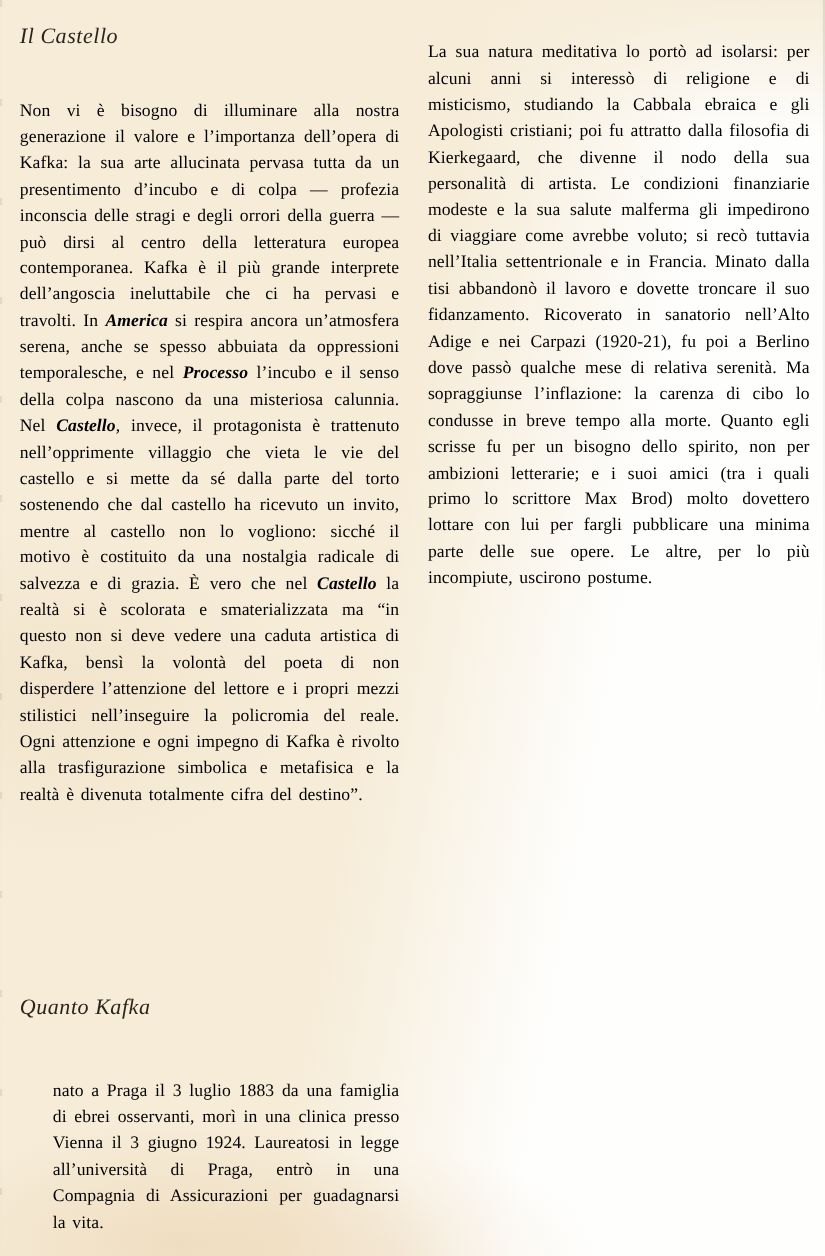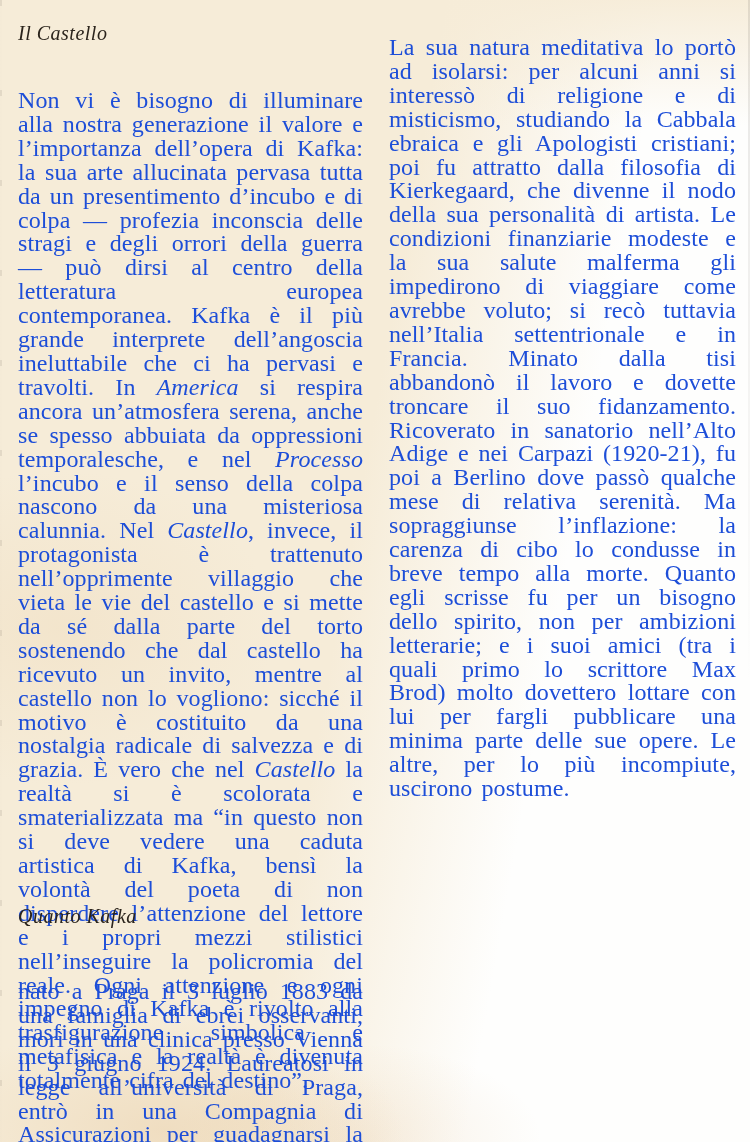--- a/index.html
+++ b/index.html
@@ -42,30 +42,30 @@
   h1.sec-title {
     margin: 0;
     font-style: italic;
     font-weight: 500;
     font-size: 20px;
     letter-spacing: 0.5px;
     color: #2b241c;
   }
   p.body-text {
     margin: 0;
-    font-size: 24px;
+    font-size: 16px;
     line-height: 23.9px;
     text-align: justify;
     word-spacing: 0.12em;
     letter-spacing: 0.1px;
-    color: #1d4ed8;
+    color: #000000;
   }
   .col-left-top p.body-text { margin-top: 44px; }
-  .col-left-bio p.body-text { margin-top: 52px; }
-  .it { font-style: italic; }
+  .col-left-bio p.body-text { margin-top: 52px; margin-left: 30px; }
+  .it { font-style: italic; font-weight: bold; }
 </style>
 </head>
 <body>
 
 <div class="paper"></div>
 <div class="edge-left"></div>
 <div class="edge-right"></div>
 
 <div class="col col-left-top">
   <h1 class="sec-title">Il Castello</h1>

